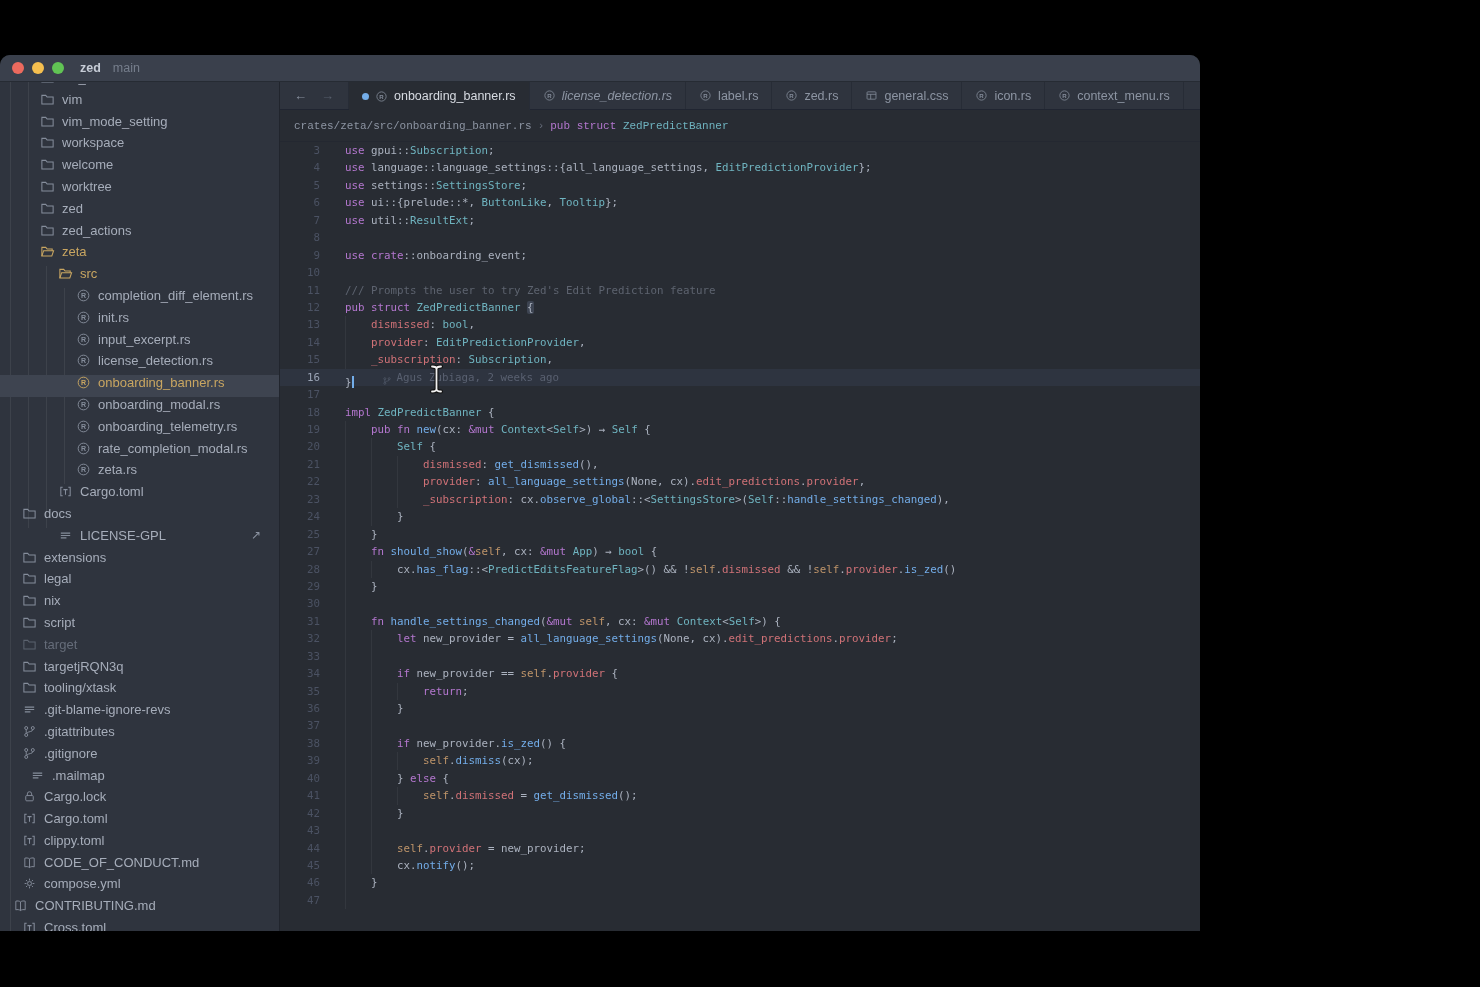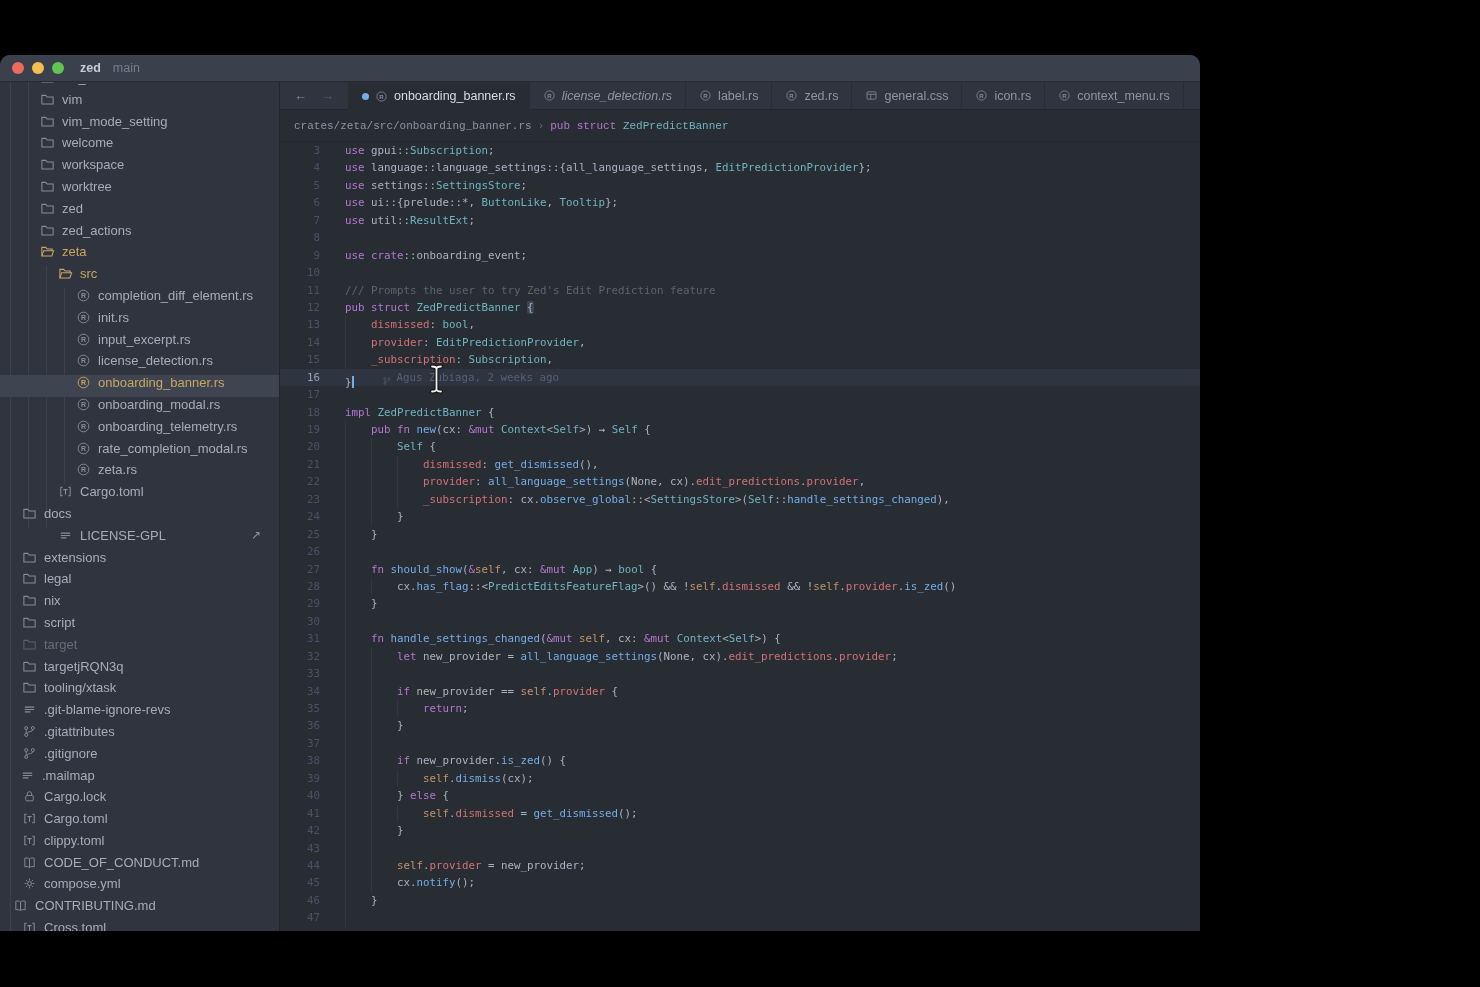--- a/index.html
+++ b/index.html
@@ -121,29 +121,29 @@
               </svg>
             </span>
             <span>vim_mode_setting</span>
           </div>
           <div class="row" style="padding-left: 40px;">
             <span class="icon">
               <svg viewBox="0 0 16 16">
                 <path d="M2 12.8V3.6h4.1l1.5 1.8H14v7.4z" fill="none" stroke="currentColor" stroke-width="1.1"></path>
               </svg>
             </span>
+            <span>workspace</span>
+          </div>
+          <div class="row" style="padding-left: 40px;">
+            <span class="icon">
+              <svg viewBox="0 0 16 16">
+                <path d="M2 12.8V3.6h4.1l1.5 1.8H14v7.4z" fill="none" stroke="currentColor" stroke-width="1.1"></path>
+              </svg>
+            </span>
             <span>welcome</span>
-          </div>
-          <div class="row" style="padding-left: 40px;">
-            <span class="icon">
-              <svg viewBox="0 0 16 16">
-                <path d="M2 12.8V3.6h4.1l1.5 1.8H14v7.4z" fill="none" stroke="currentColor" stroke-width="1.1"></path>
-              </svg>
-            </span>
-            <span>workspace</span>
           </div>
           <div class="row" style="padding-left: 40px;">
             <span class="icon">
               <svg viewBox="0 0 16 16">
                 <path d="M2 12.8V3.6h4.1l1.5 1.8H14v7.4z" fill="none" stroke="currentColor" stroke-width="1.1"></path>
               </svg>
             </span>
             <span>worktree</span>
           </div>
           <div class="row" style="padding-left: 40px;">
@@ -366,21 +366,21 @@
             <span class="icon">
               <svg viewBox="0 0 16 16">
                 <circle cx="4.5" cy="4.3" r="1.6" fill="none" stroke="currentColor"></circle>
                 <circle cx="11.5" cy="4.3" r="1.6" fill="none" stroke="currentColor"></circle>
                 <circle cx="4.5" cy="11.7" r="1.6" fill="none" stroke="currentColor"></circle>
                 <path d="M4.5 5.9v4.2M11.5 5.9c0 2.8-4.6 1.6-6.3 3.9" fill="none" stroke="currentColor"></path>
               </svg>
             </span>
             <span>.gitignore</span>
           </div>
-          <div class="row" style="padding-left: 20px;">
+          <div class="row" style="padding-left: 30px;">
             <span class="icon">
               <svg viewBox="0 0 16 16">
                 <path d="M3 5.5h10M3 8h10M3 10.5h6" fill="none" stroke="currentColor" stroke-width="1.2"></path>
               </svg>
             </span>
             <span>.mailmap</span>
           </div>
           <div class="row" style="padding-left: 22px;">
             <span class="icon">
               <svg viewBox="0 0 16 16">
@@ -622,24 +622,20 @@
           </div>
           <div class="cl">
             <span class="ln">24</span>
             <span class="ct"><span class="ig" style="left: 8px;"></span><span class="ig" style="left: 34px;"></span><span class="d">        }</span></span>
           </div>
           <div class="cl">
             <span class="ln">25</span>
             <span class="ct"><span class="ig" style="left: 8px;"></span><span class="d">    }</span></span>
           </div>
           <div class="cl">
-            <span class="ln">26</span>
-            <span class="ct"><span class="ig" style="left: 8px;"></span></span>
-          </div>
-          <div class="cl">
             <span class="ln">27</span>
             <span class="ct"><span class="ig" style="left: 8px;"></span><span class="d">    </span><span class="k">fn </span><span class="f">should_show</span><span class="d">(</span><span class="k">&amp;</span><span class="sf">self</span><span class="d">, cx: </span><span class="k">&amp;mut </span><span class="t">App</span><span class="d">) → </span><span class="t">bool</span><span class="d"> {</span></span>
           </div>
           <div class="cl">
             <span class="ln">28</span>
             <span class="ct"><span class="ig" style="left: 8px;"></span><span class="ig" style="left: 34px;"></span><span class="d">        cx.</span><span class="f">has_flag</span><span class="d">::&lt;</span><span class="t">PredictEditsFeatureFlag</span><span class="d">&gt;() &amp;&amp; !</span><span class="sf">self</span><span class="d">.</span><span class="p">dismissed</span><span class="d"> &amp;&amp; !</span><span class="sf">self</span><span class="d">.</span><span class="p">provider</span><span class="d">.</span><span class="f">is_zed</span><span class="d">()</span></span>
           </div>
           <div class="cl">
             <span class="ln">29</span>
             <span class="ct"><span class="ig" style="left: 8px;"></span><span class="d">    }</span></span>

